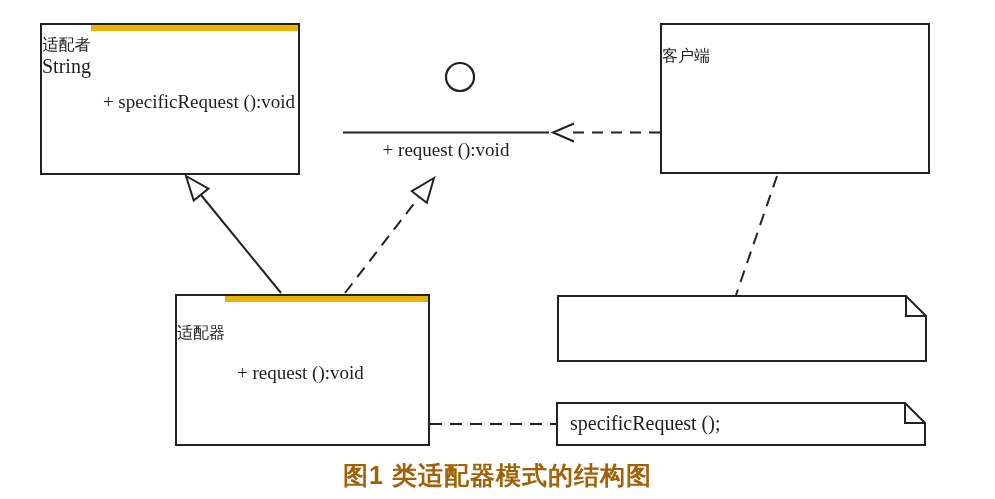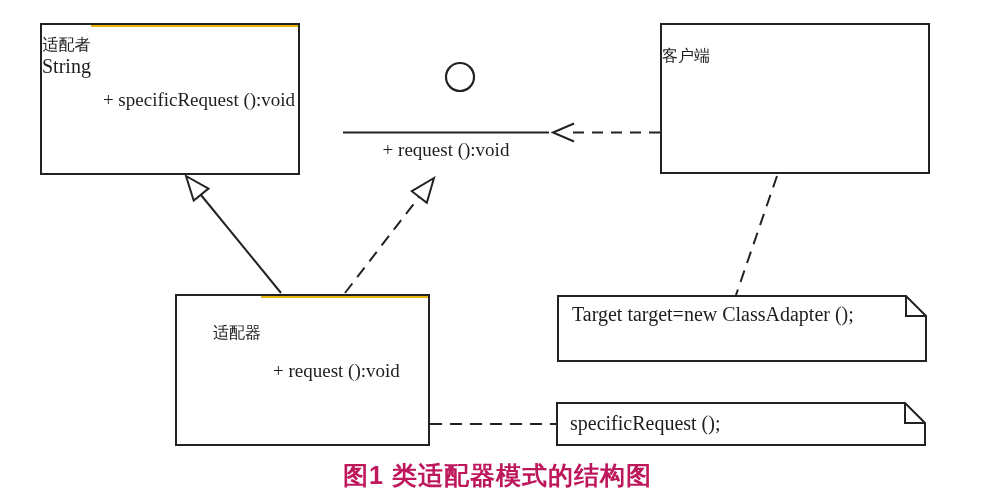--- a/index.html
+++ b/index.html
@@ -13,29 +13,29 @@
     position:absolute;box-sizing:border-box;border:2px solid #222222;background:#ffffff;
     display:flex;flex-direction:row;
   }
   .cls-title{
     box-sizing:border-box;display:flex;flex-direction:column;align-items:center;
     justify-content:center;line-height:1.2;
   }
   .cls-name-en{font-size:20px;}
   .cls-attrs{box-sizing:border-box;border-top:2px solid #222222;}
   .cls-methods{
-    box-sizing:border-box;border-top:2px solid #eab308;flex:1;
+    box-sizing:border-box;border-top:6px solid #eab308;flex:1;
     display:flex;align-items:center;padding-left:12px;font-size:19px;white-space:nowrap;
   }
   .iface-label{position:absolute;left:343px;width:206px;text-align:center;font-size:19px;}
   .note-text{position:absolute;font-size:20px;line-height:23px;white-space:nowrap;}
   #caption{
     position:absolute;left:0;top:459px;width:995px;text-align:center;
     font-family:"Liberation Sans","DejaVu Sans",sans-serif;
-    font-size:25px;font-weight:bold;color:#be185d;letter-spacing:1px;
+    font-size:25px;font-weight:bold;color:#a16207;letter-spacing:1px;
   }
 </style>
 </head>
 <body>
 
 <div id="stage">
 
   <svg id="connector-layer" viewBox="0 0 995 499" xmlns="http://www.w3.org/2000/svg">
     <g stroke="#222222" fill="none" stroke-width="2">
 
@@ -81,31 +81,30 @@
   </div>
 
   <div class="clsbox" style="left:660px;top:23px;width:270px;height:151px;">
     <div class="cls-title" style="height:62px;">
       <span>客户端</span>
     </div>
     <div class="cls-attrs" style="height:43px;"></div>
   </div>
 
   <div class="clsbox" style="left:175px;top:294px;width:255px;height:152px;">
-    <div class="cls-title" style="height:73px;padding-left:36px;">
+    <div class="cls-title" style="height:73px;">
       <span>适配器</span>
     </div>
     <div class="cls-attrs" style="height:44px;"></div>
     <div class="cls-methods">+ request ():void</div>
   </div>
 
   <div class="iface-label" style="top:139px;">+ request ():void</div>
 
   <div class="note-text" style="left:572px;top:303px;">
-    <div>Target target=new ClassAdapter ();</div>
   </div>
   <div class="note-text" style="left:570px;top:412px;">
     <div>specificRequest ();</div>
   </div>
 
   <div id="caption">图1 类适配器模式的结构图</div>
 
 </div>
 
 </body></html>

